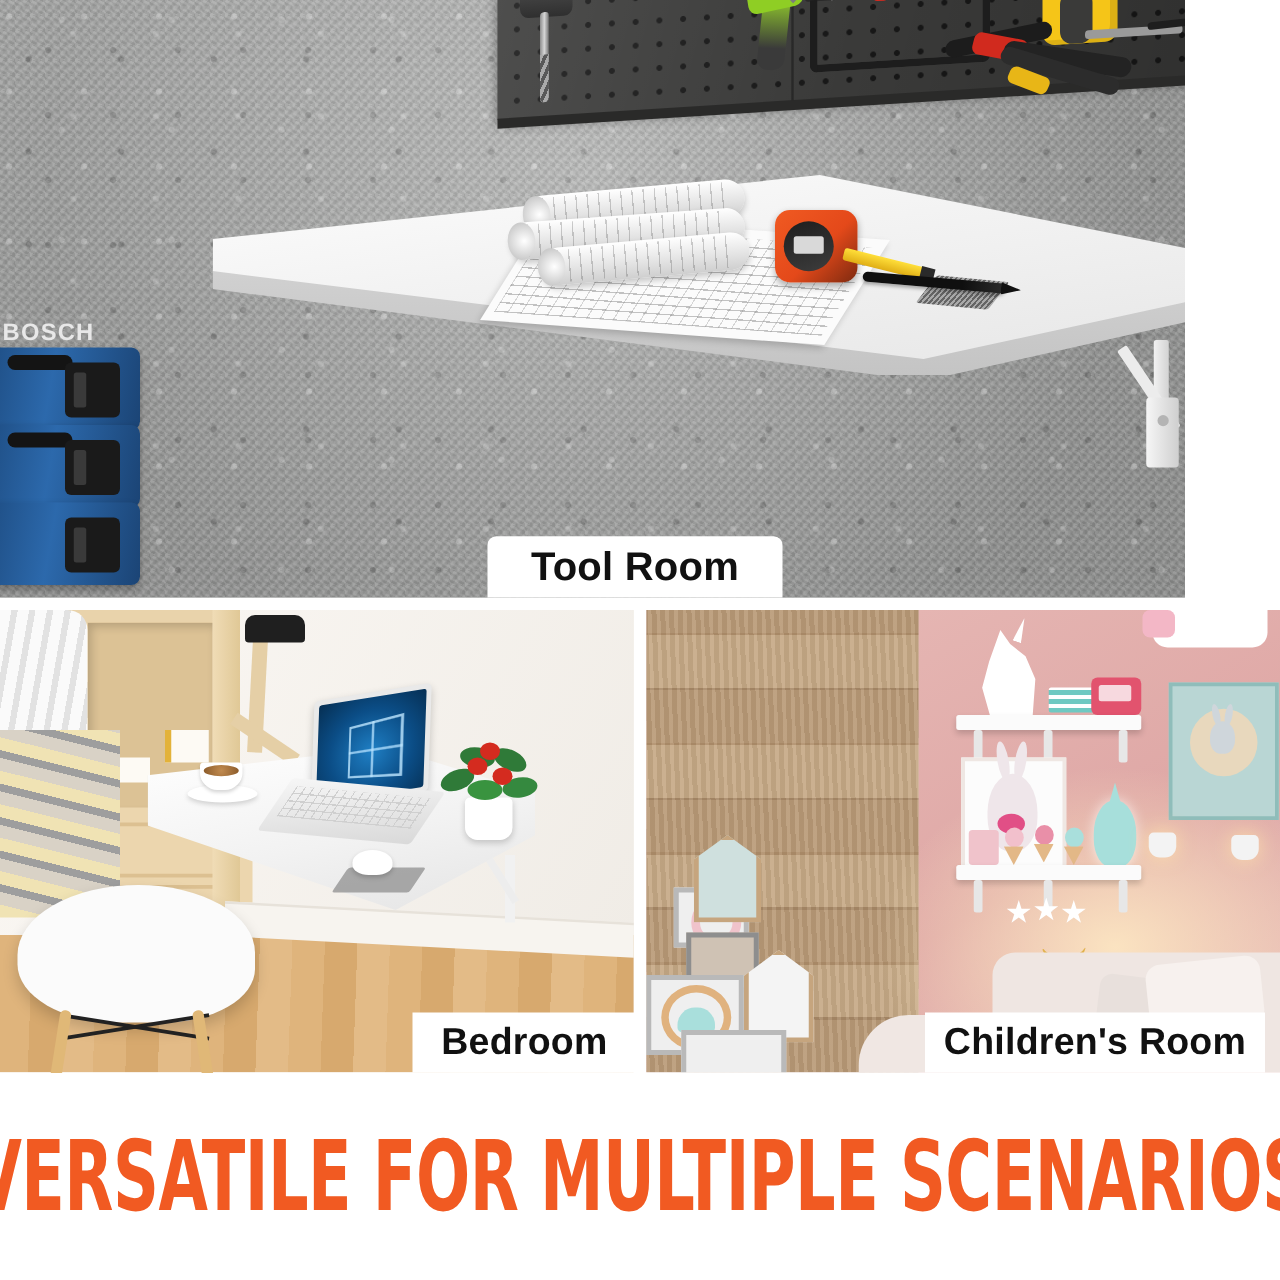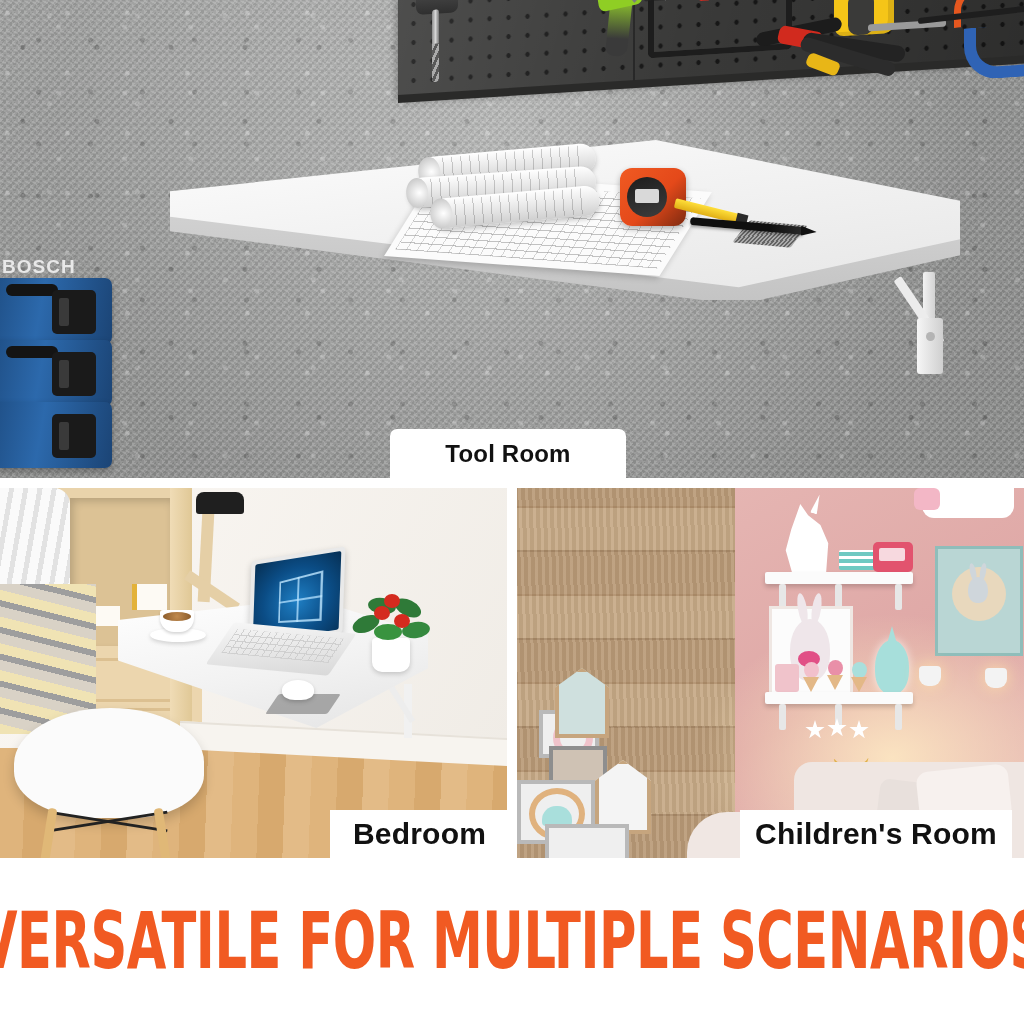--- a/index.html
+++ b/index.html
@@ -1,20 +1,20 @@
 <!DOCTYPE html>
 <html><head>
 <meta charset="utf-8">
 <style>
   html,body{margin:0;padding:0;background:#fff;}
   body{width:1024px;height:1024px;font-family:"Liberation Sans",sans-serif;overflow:hidden;}
   #stage{position:relative;width:1024px;height:1024px;background:#ffffff;overflow:hidden;}
 
   
-  .hero{position:absolute;left:0;top:0;width:1024px;height:478px;overflow:hidden;background:#a9a9a9;}
+  .hero{position:absolute;left:0;top:0;width:948px;height:478px;overflow:hidden;background:#a9a9a9;}
   .concrete{position:absolute;inset:0;
     background-color:#a9aaa9;
     background-image:
       radial-gradient(circle at 12% 22%, rgba(255,255,255,.30) 0 2px, transparent 3px),
       radial-gradient(circle at 31% 64%, rgba(0,0,0,.20) 0 2px, transparent 3px),
       radial-gradient(circle at 56% 18%, rgba(255,255,255,.22) 0 2px, transparent 3px),
       radial-gradient(circle at 74% 77%, rgba(0,0,0,.16) 0 2px, transparent 3px),
       radial-gradient(circle at 89% 41%, rgba(255,255,255,.25) 0 2px, transparent 3px),
       repeating-linear-gradient(27deg, rgba(255,255,255,.10) 0 2px, rgba(0,0,0,.05) 2px 4px),
       repeating-linear-gradient(-54deg, rgba(0,0,0,.05) 0 3px, rgba(255,255,255,.07) 3px 6px),
@@ -131,21 +131,21 @@
     transform:rotate(14deg);border-radius:2px;}
   .tape .tip{position:absolute;left:116px;top:46px;width:11px;height:13px;background:#2a2a2a;transform:rotate(14deg);}
   .pen{position:absolute;left:690px;top:222px;width:114px;height:8px;border-radius:4px;
     background:linear-gradient(90deg,#0f0f0f 0 70%,#2b2b2b 100%);transform:rotate(5deg);box-shadow:0 2px 3px rgba(0,0,0,.3);}
   .pen:after{content:"";position:absolute;right:-13px;top:-1px;width:16px;height:10px;background:#111;
     clip-path:polygon(0 0,100% 50%,0 100%);}
 
   
   .chip{position:absolute;background:#ffffff;display:flex;align-items:center;justify-content:center;
     font-weight:700;color:#111;letter-spacing:.2px;}
-  #chip-tool{left:390px;top:429px;width:236px;height:49px;border-radius:7px 7px 0 0;font-size:24px;}
+  #chip-tool{left:390px;top:429px;width:236px;height:49px;border-radius:7px 7px 0 0;font-size:32px;}
   #chip-bed{left:330px;top:810px;width:179px;height:48px;font-size:30px;}
   #chip-kids{left:740px;top:810px;width:272px;height:48px;font-size:30px;}
 
   
   .panels{position:absolute;left:0;top:488px;width:1024px;height:370px;}
   .panel{position:absolute;top:0;height:370px;overflow:hidden;}
   #panel-bedroom{left:0;width:507px;background:#f3efe9;}
   #panel-kids{left:517px;width:507px;background:#e7c9c6;}
 
   

